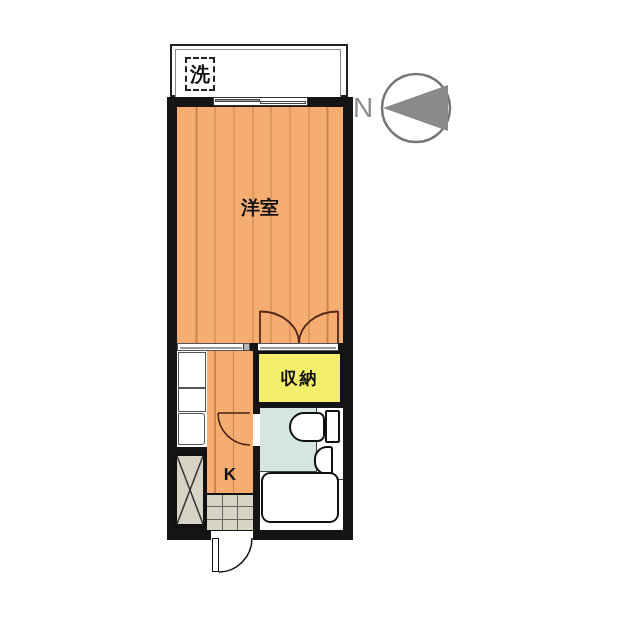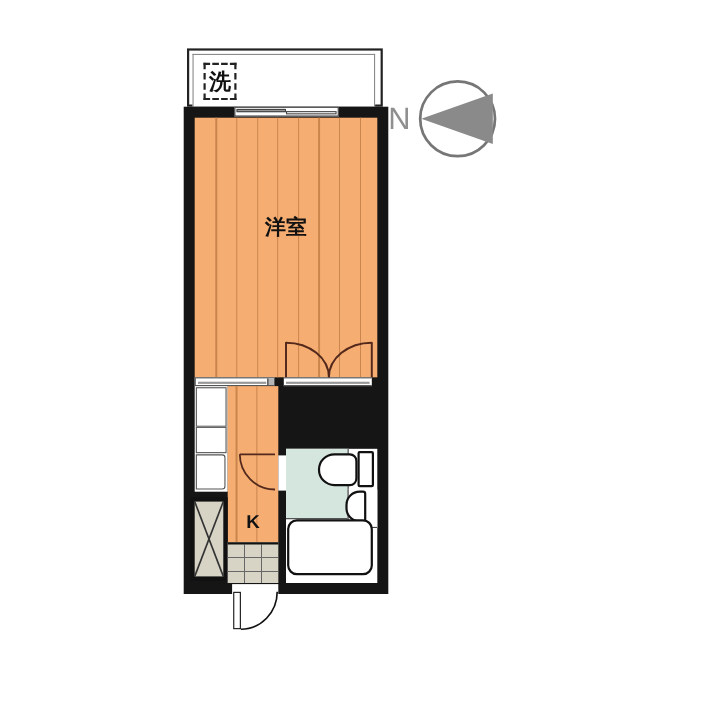--- a/index.html
+++ b/index.html
@@ -99,20 +99,21 @@
   </div>
 
   <div class="abs slide-band">
     <span class="rail"></span>
     <span class="cap"></span>
   </div>
   <div class="abs closet-threshold">
     <span class="rail"></span>
   </div>
 
+  <div class="abs closet">収納</div>
 
   <div class="abs counter-bg"></div>
   <div class="abs counter c1"></div>
   <div class="abs counter c2"></div>
   <div class="abs counter c3"></div>
   <div class="abs wood kitchen"></div>
 
   <div class="abs xbox-outer"></div>
   <div class="abs xbox-inner"></div>
 

